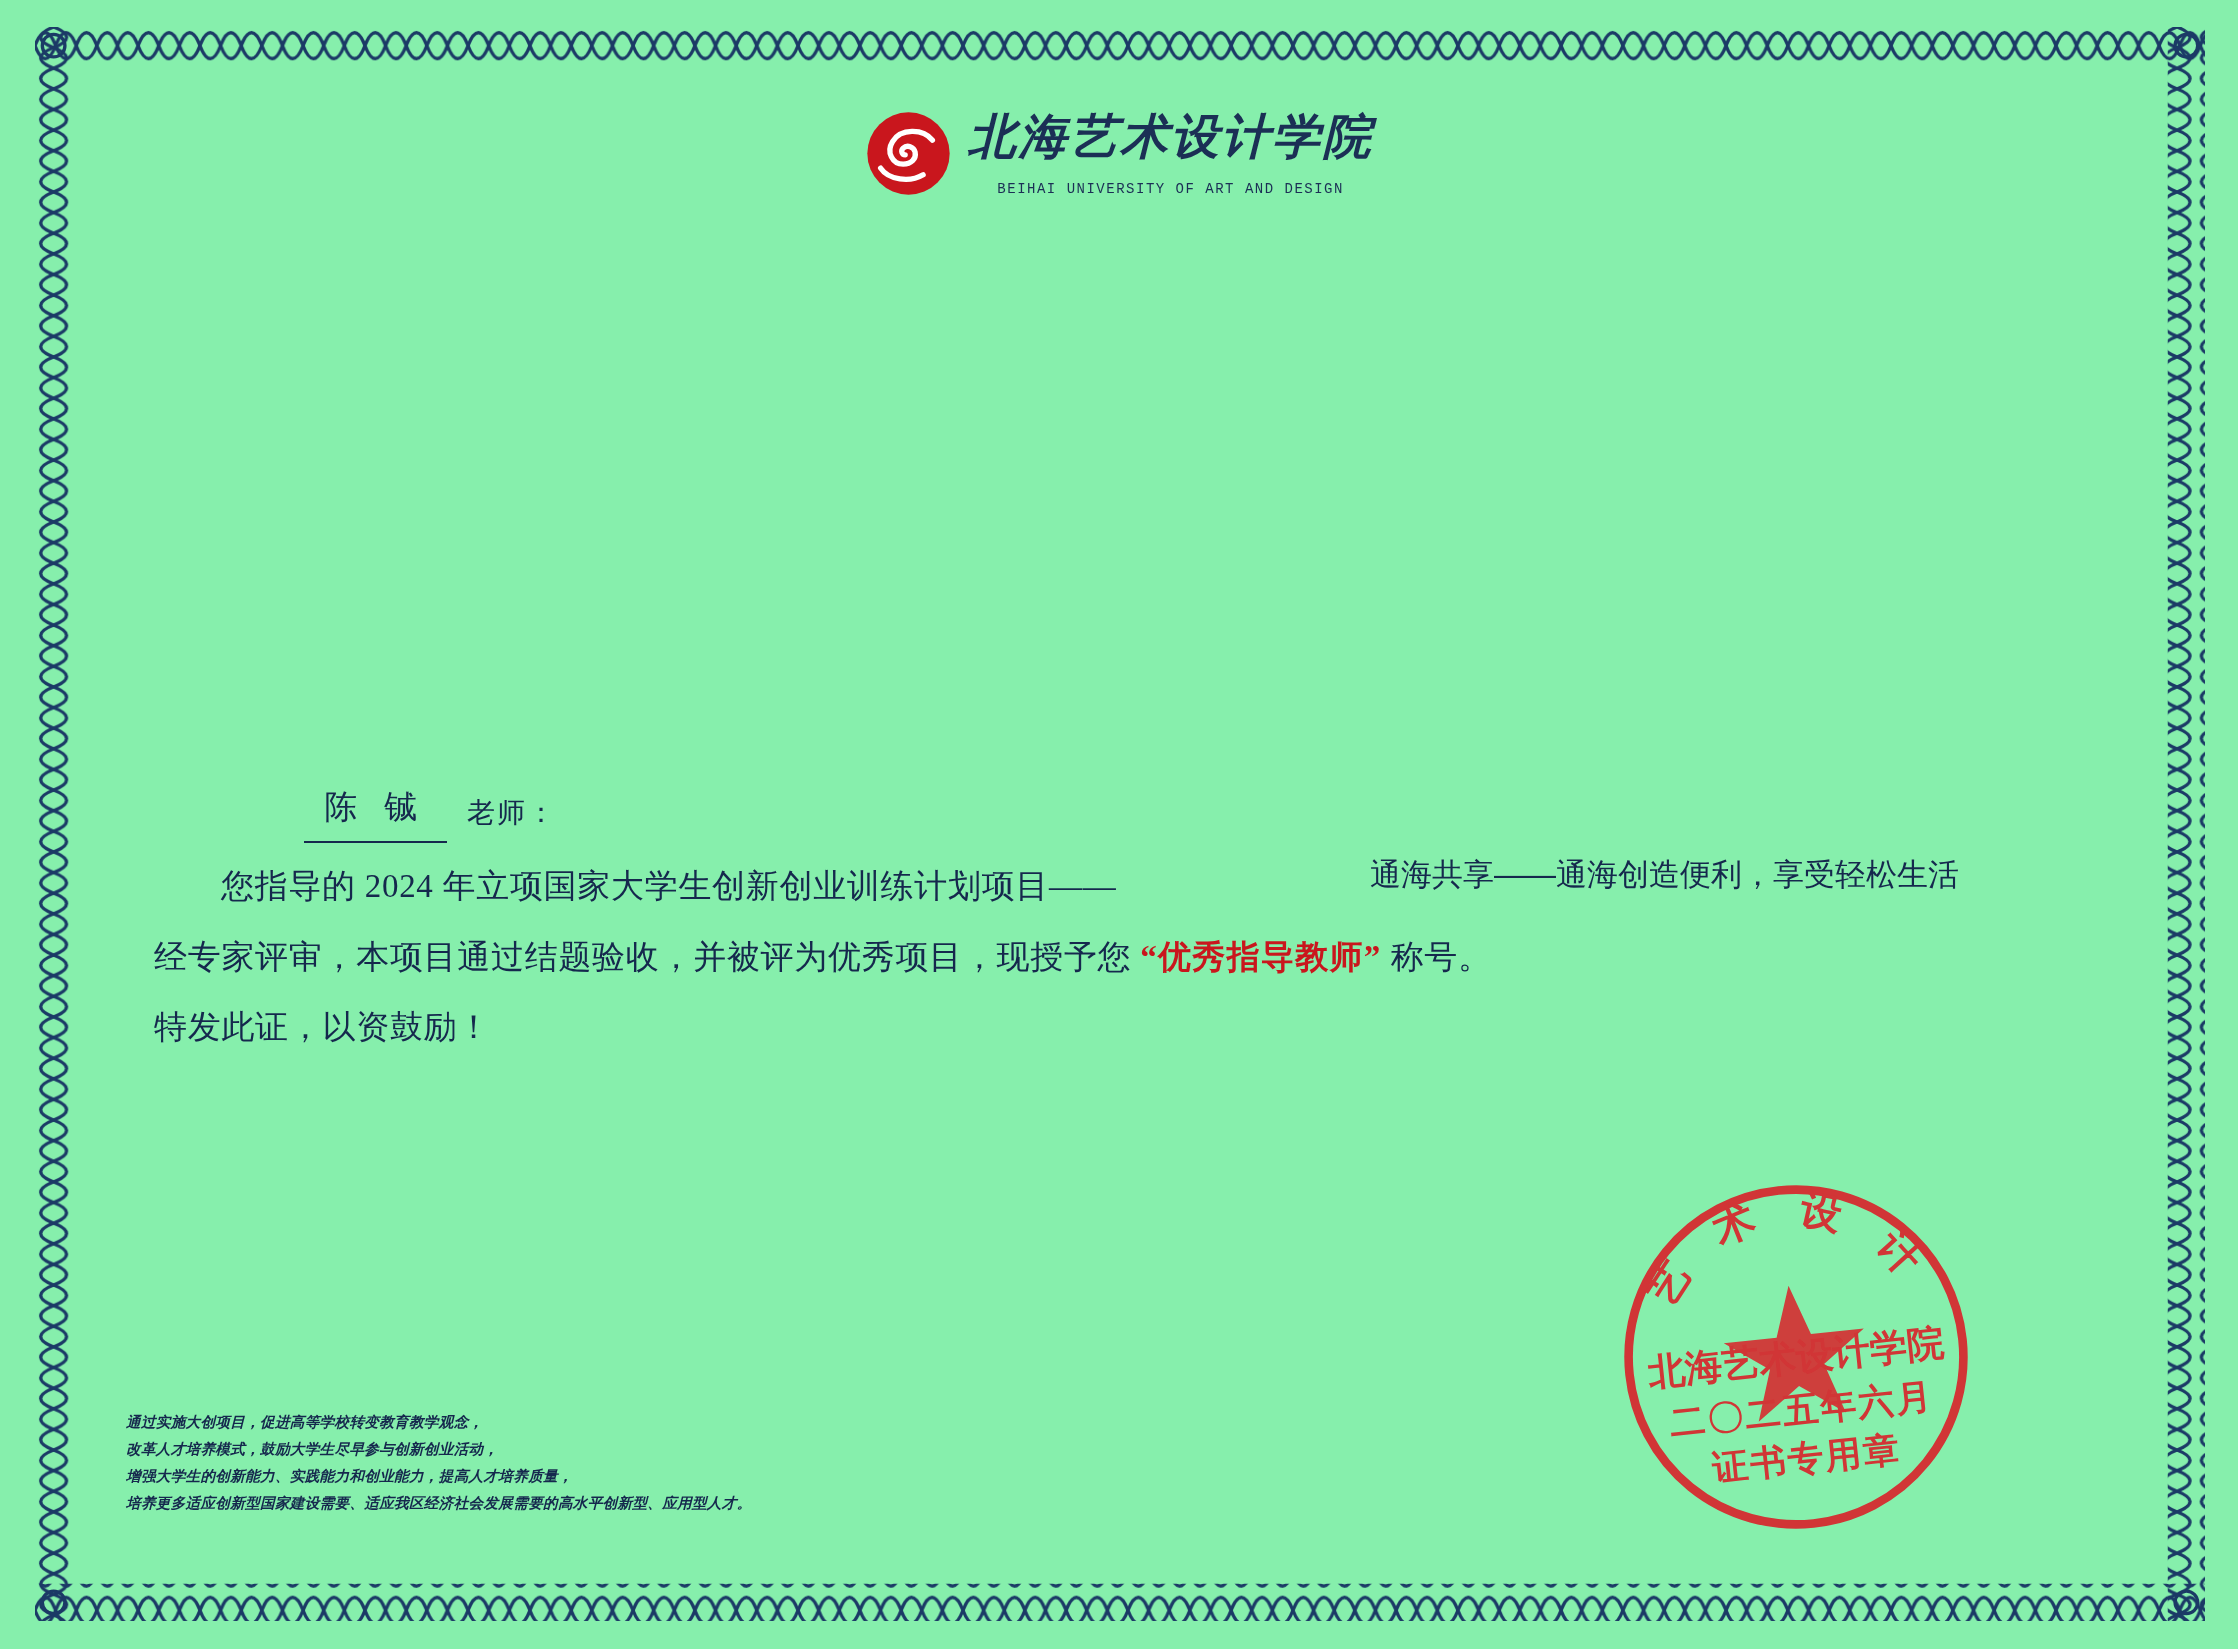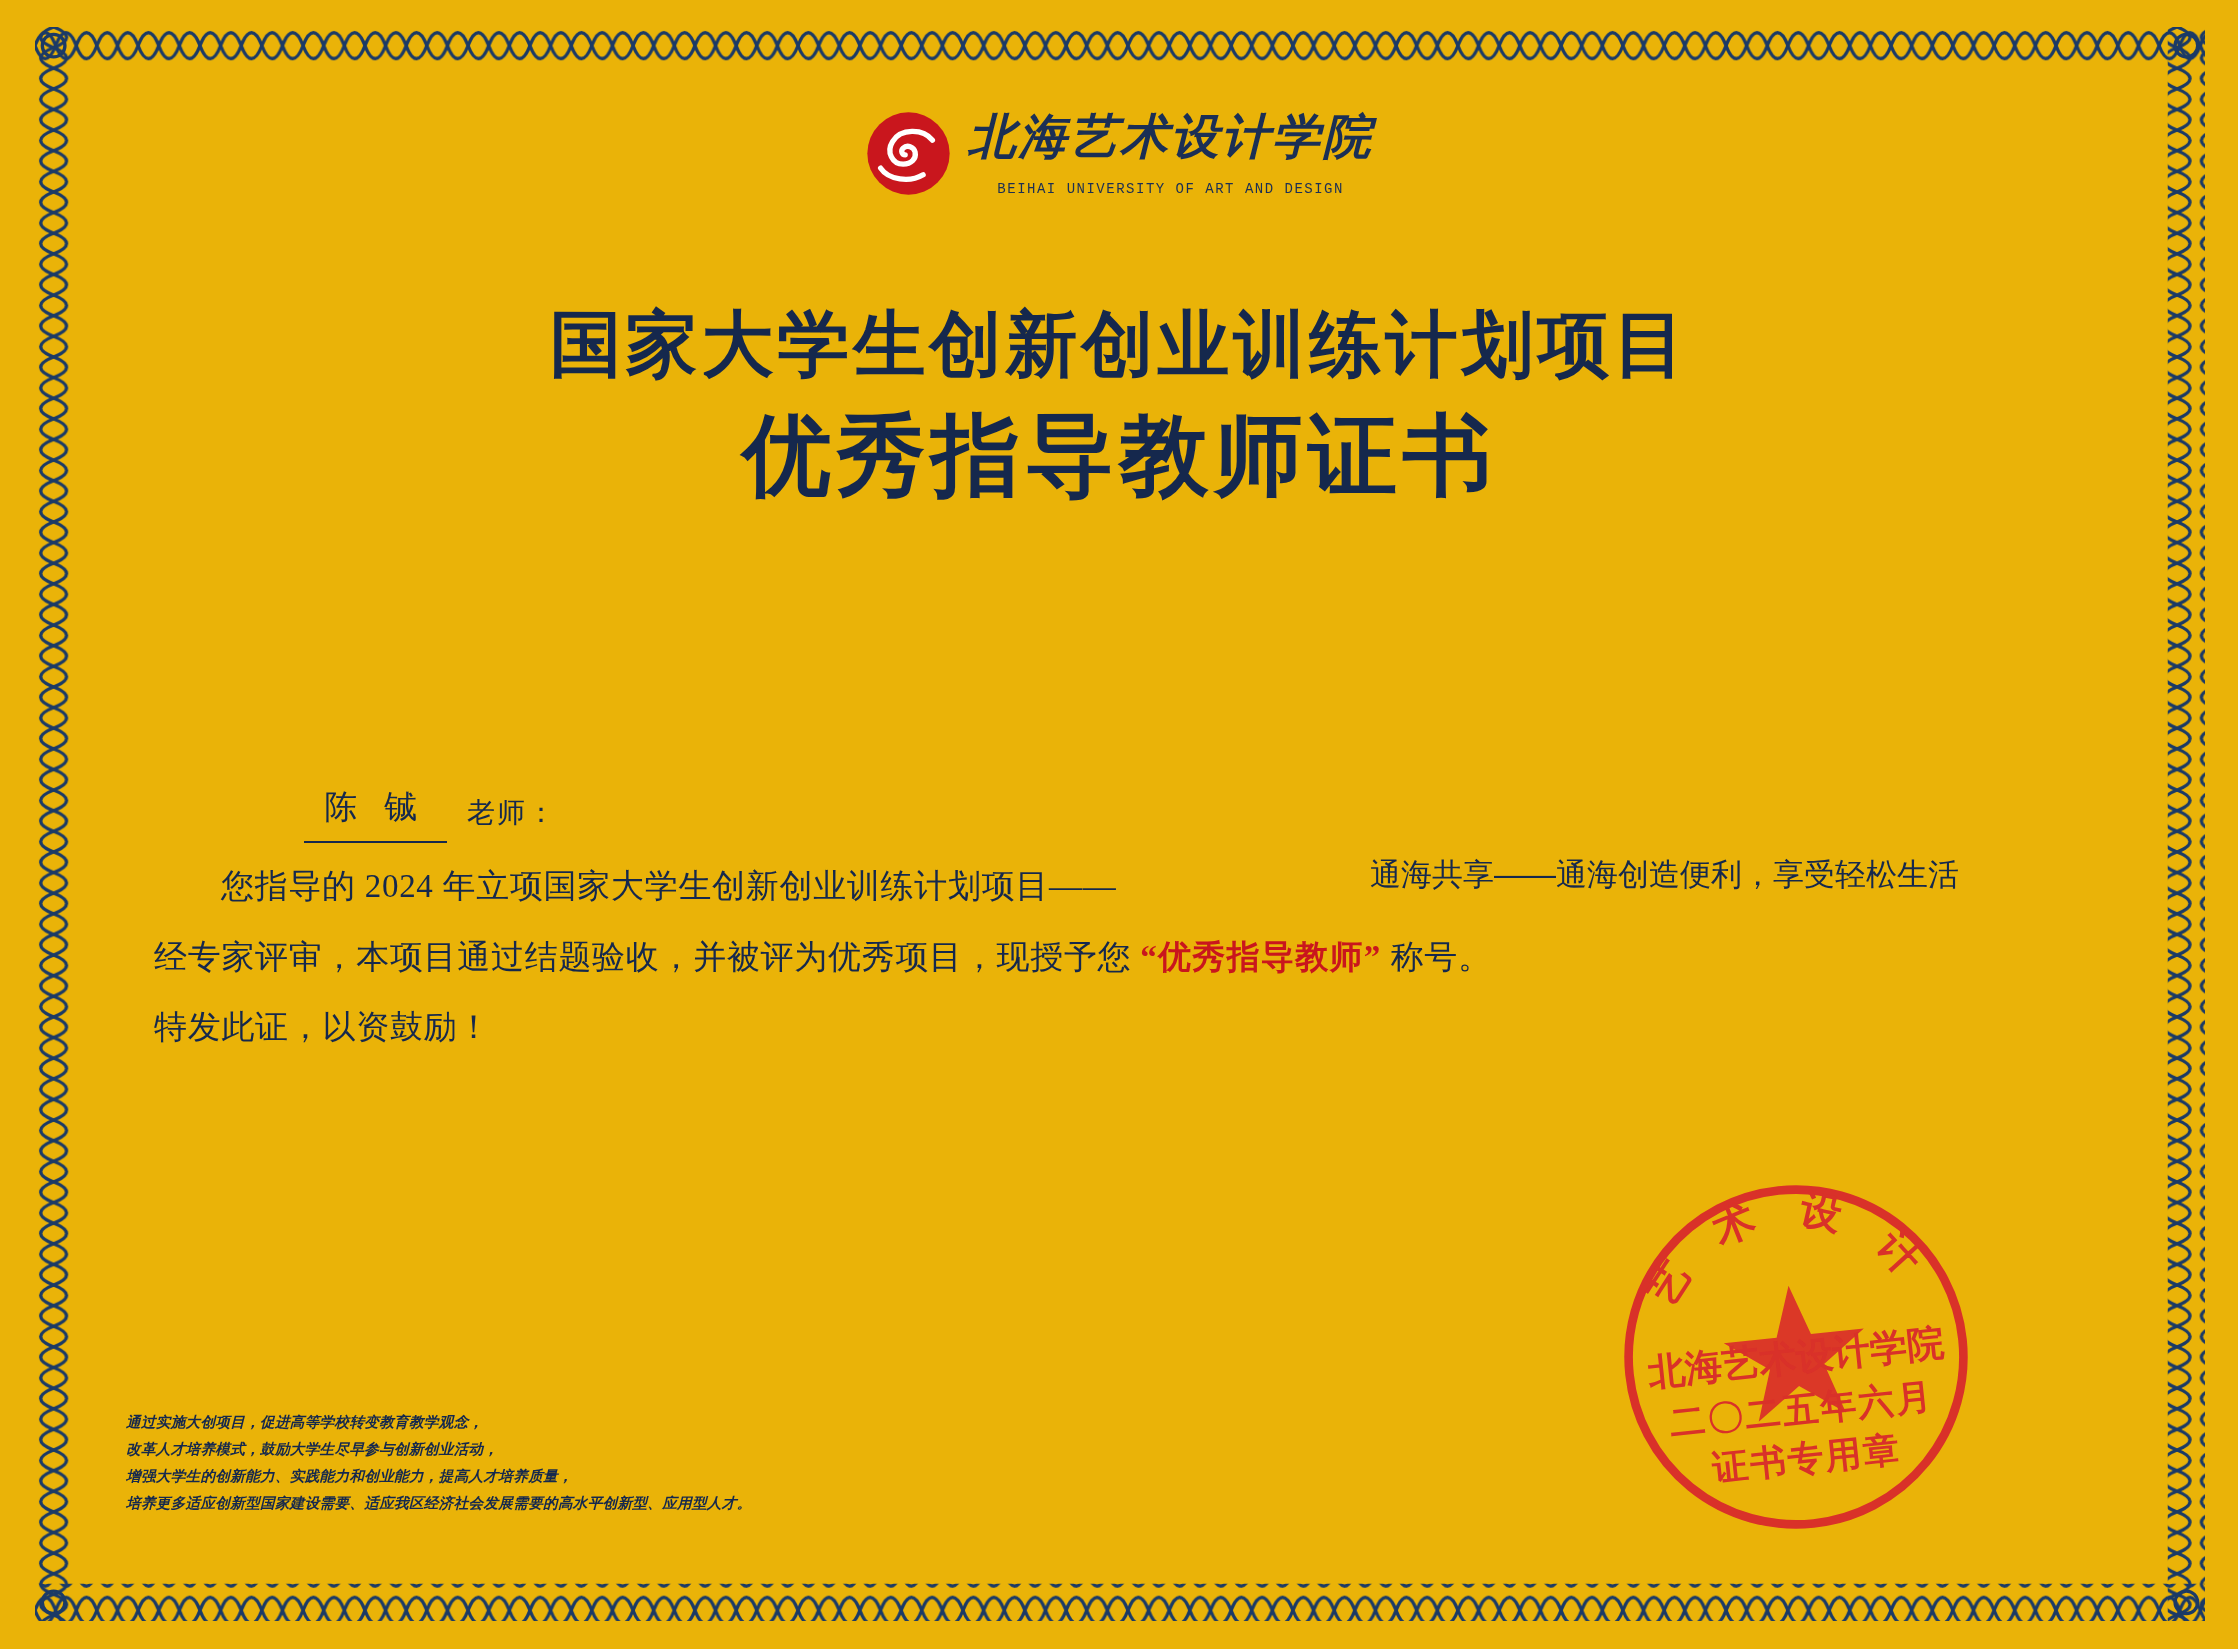--- a/index.html
+++ b/index.html
@@ -12,21 +12,21 @@
     height: 1649px;
     font-family: "Liberation Serif", "DejaVu Serif", serif;
     position: relative;
     overflow: hidden;
   }
 
   
   .cert-page {
     position: absolute;
     inset: 0;
-    background: #eab308;
+    background: #86efac;
   }
   .rope-frame {
     position: absolute;
     left: 35px;
     top: 27px;
     width: 2170px;
     height: 1594px;
     pointer-events: none;
   }
   .rope-frame svg { display: block; width: 100%; height: 100%; }
@@ -244,24 +244,20 @@
           <path d="M22 86 C34 104, 66 108, 86 96" fill="none" stroke="#ffffff" stroke-width="8" stroke-linecap="round"></path>
         </svg>
       </div>
       <div class="logo-text-col">
         <div class="logo-cn">北海艺术设计学院</div>
         <div class="logo-en">BEIHAI UNIVERSITY OF ART AND DESIGN</div>
       </div>
     </div>
   </div>
 
-  <div class="title-block">
-    <div class="title-main">国家大学生创新创业训练计划项目</div>
-    <div class="title-sub">优秀指导教师证书</div>
-  </div>
 
   <div class="project-title">通海共享——通海创造便利，享受轻松生活</div>
 
   <div class="body-block">
     <div class="salutation-row">
       <span class="recipient-name">陈 铖</span>
       <span class="salutation-suffix">老师：</span>
     </div>
 
     <div class="para indent line-1">您指导的 2024 年立项国家大学生创新创业训练计划项目——</div>

